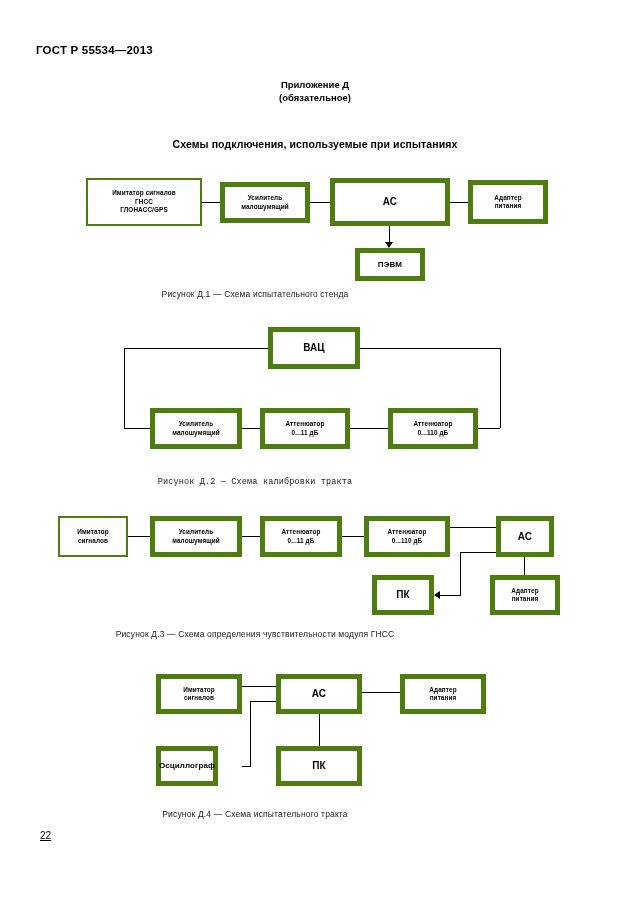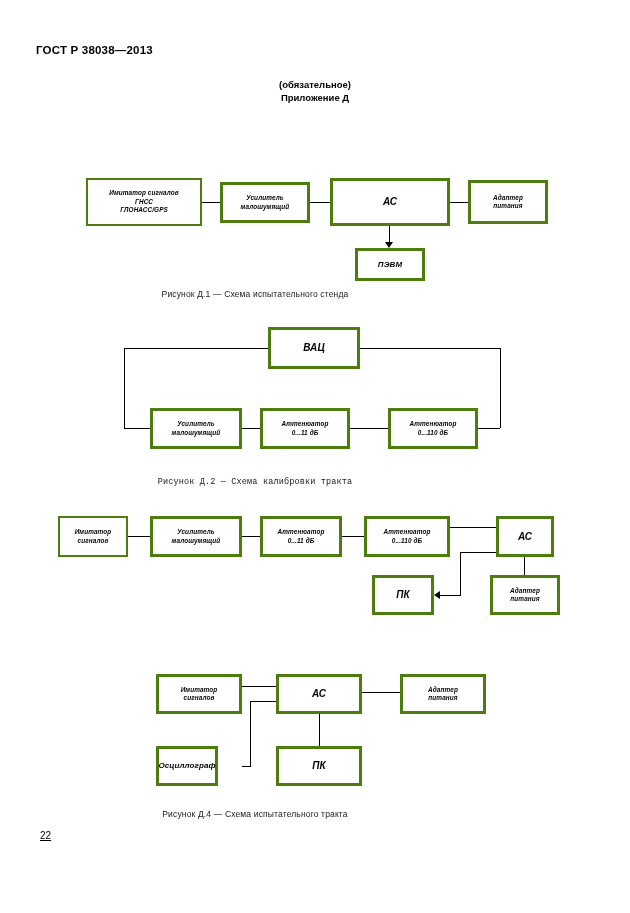--- a/index.html
+++ b/index.html
@@ -70,33 +70,32 @@
   
   .diagram {
     position: absolute;
     left: 0;
     top: 0;
     width: 630px;
   }
   .dbox {
     position: absolute;
     box-sizing: border-box;
-    border: 3px solid #4d7c0f;
+    border: 5px solid #4d7c0f;
     background: #fff;
     display: flex;
     align-items: center;
     justify-content: center;
     text-align: center;
     font-size: 6.4px;
     font-weight: bold;
     line-height: 8.4px;
     letter-spacing: 0.1px;
     white-space: pre-line;
     z-index: 2;
-    font-style: italic;
   }
   .dbox.thick { border-width: 2.5px; }
   .dbox.big   { font-size: 10px; line-height: 12px; }
   .dbox.med   { font-size: 8px;  line-height: 10px; }
 
   .hline {
     position: absolute;
     height: 0;
     border-top: 1.6px solid #000;
     z-index: 1;
@@ -122,27 +121,28 @@
     border-bottom: 4px solid transparent;
     border-right: 6px solid #000;
     z-index: 3;
   }
 </style>
 </head>
 <body>
 
 <div class="page">
 
-  <div class="doc-header">ГОСТ Р 38038—2013</div>
+  <div class="doc-header">ГОСТ Р 55534—2013</div>
 
   <div class="appendix-block">
+    <div>Приложение Д</div>
     <div>(обязательное)</div>
-    <div>Приложение Д</div>
-  </div>
-
+  </div>
+
+  <div class="section-title">Схемы подключения, используемые при испытаниях</div>
 
   <div class="diagram">
     <div class="dbox thick" style="left:86px;  top:178px; width:116px; height:48px;">Имитатор сигналов
 ГНСС
 ГЛОНАСС/GPS</div>
 
     <div class="hline" style="left:202px; top:202px; width:18px;"></div>
 
     <div class="dbox" style="left:220px; top:182px; width:90px; height:41px;">Усилитель
 малошумящий</div>
@@ -220,20 +220,21 @@
     <div class="arrow-left" style="left:434px; top:591px;"></div>
 
     <div class="dbox big" style="left:372px; top:575px; width:62px; height:40px;">ПК</div>
 
     <div class="vline" style="left:524px; top:557px; height:18px;"></div>
 
     <div class="dbox" style="left:490px; top:575px; width:70px; height:40px;">Адаптер
 питания</div>
   </div>
 
+  <div class="fig-caption" style="top:629px;">Рисунок Д.3 — Схема определения чувствительности модуля ГНСС</div>
 
   <div class="diagram">
     <div class="dbox" style="left:156px; top:674px; width:86px; height:40px;">Имитатор
 сигналов</div>
 
     <div class="hline" style="left:242px; top:686px; width:34px;"></div>
 
     <div class="dbox big" style="left:276px; top:674px; width:86px; height:40px;">АС</div>
 
     <div class="hline" style="left:362px; top:692px; width:38px;"></div>

